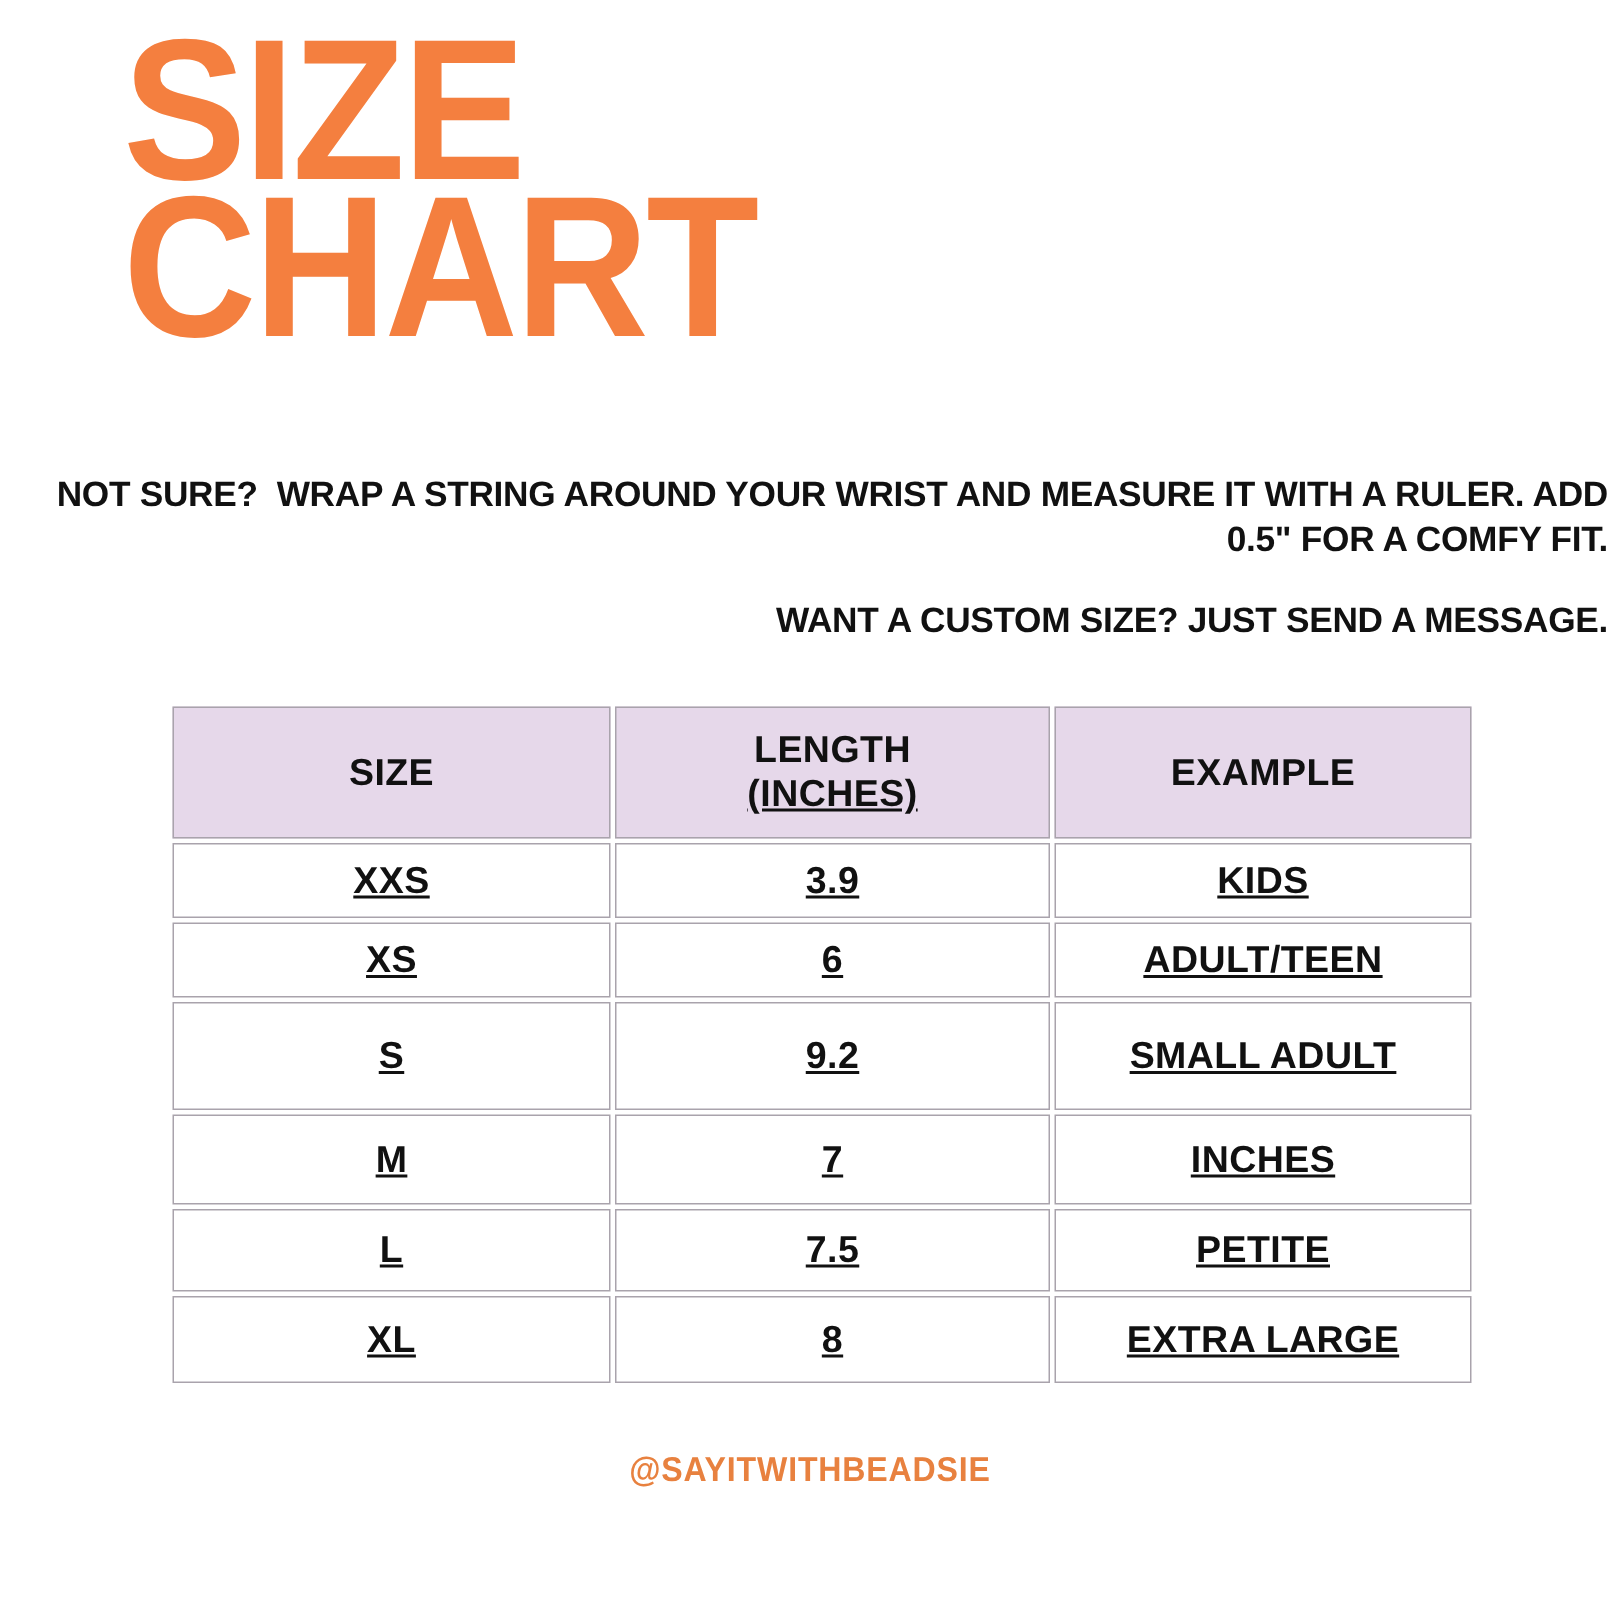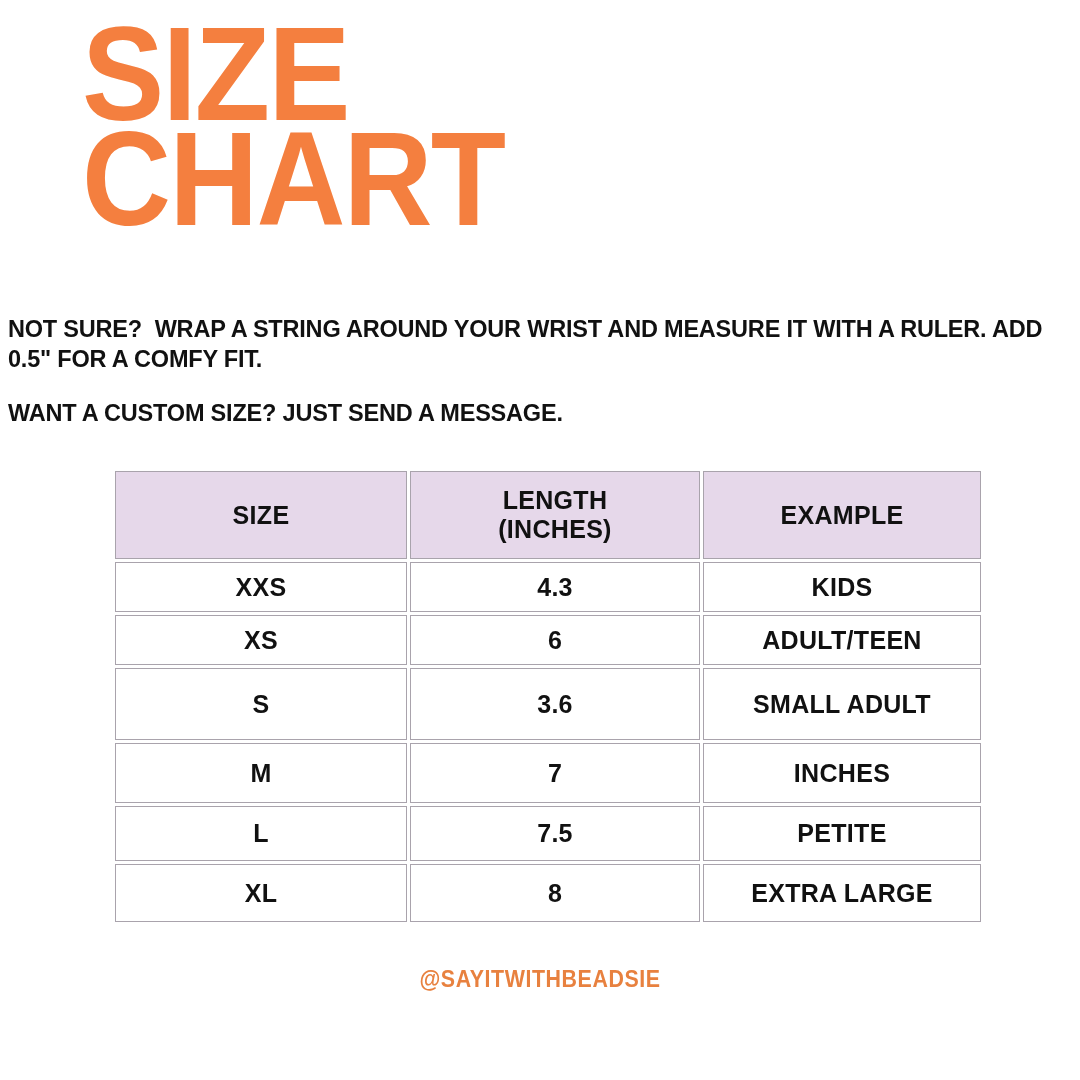--- a/index.html
+++ b/index.html
@@ -43,21 +43,21 @@
   }
   .title-line.line-1 { font-size: 134px; }
   .title-line.line-2 { font-size: 134px; margin-top: -8px; }
 
   
   .desc-block {
     position: absolute;
     left: 8px;
     top: 314px;
     width: 1064px;
-    text-align: left;
+    text-align: right;
   }
   .desc-line {
     display: block;
     color: #111111;
     font-weight: 700;
     font-size: 23.5px;
     line-height: 1.28;
     letter-spacing: -0.2px;
     white-space: pre-wrap;
   }
@@ -89,24 +89,26 @@
   }
   .size-table thead th {
     background: #E6D8EA;
     height: 88px;
     font-size: 25px;
     line-height: 1.15;
     letter-spacing: 0.3px;
   }
   .size-table thead th .hdr-sub {
     display: block;
+    text-decoration: underline;
   }
   .size-table tbody td {
     font-size: 25px;
     letter-spacing: 0.3px;
+    text-decoration: underline;
   }
   .size-table tbody tr.r-xxs td { height: 50px; }
   .size-table tbody tr.r-xs  td { height: 50px; margin-left: 19px; }
   .size-table tbody tr.r-s   td { height: 72px; }
   .size-table tbody tr.r-m   td { height: 60px; }
   .size-table tbody tr.r-l   td { height: 55px; }
   .size-table tbody tr.r-xl  td { height: 58px; margin-top: 40px; }
 
   .col-size    { width: 292px; }
   .col-length  { width: 290px; }
@@ -154,31 +156,31 @@
           <th>
             <span class="hdr-main">LENGTH</span>
             <span class="hdr-sub">(INCHES)</span>
           </th>
           <th>EXAMPLE</th>
         </tr>
       </thead>
       <tbody>
         <tr class="r-xxs">
           <td>XXS</td>
-          <td>4.3</td>
+          <td>3.9</td>
           <td>KIDS</td>
         </tr>
         <tr class="r-xs">
           <td>XS</td>
           <td>6</td>
           <td>ADULT/TEEN</td>
         </tr>
         <tr class="r-s">
           <td>S</td>
-          <td>3.6</td>
+          <td>9.2</td>
           <td>SMALL ADULT</td>
         </tr>
         <tr class="r-m">
           <td>M</td>
           <td>7</td>
           <td>INCHES</td>
         </tr>
         <tr class="r-l">
           <td>L</td>
           <td>7.5</td>

